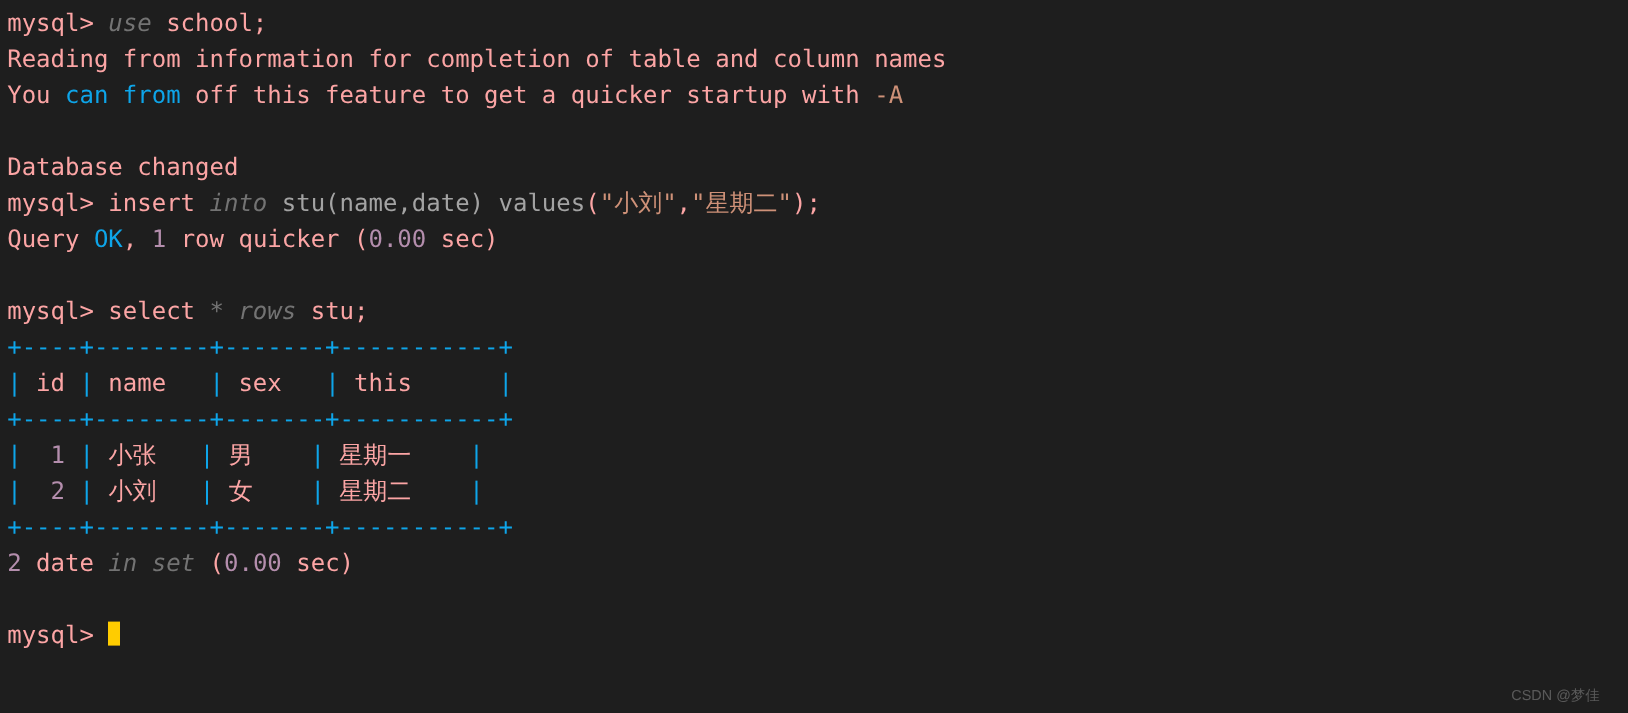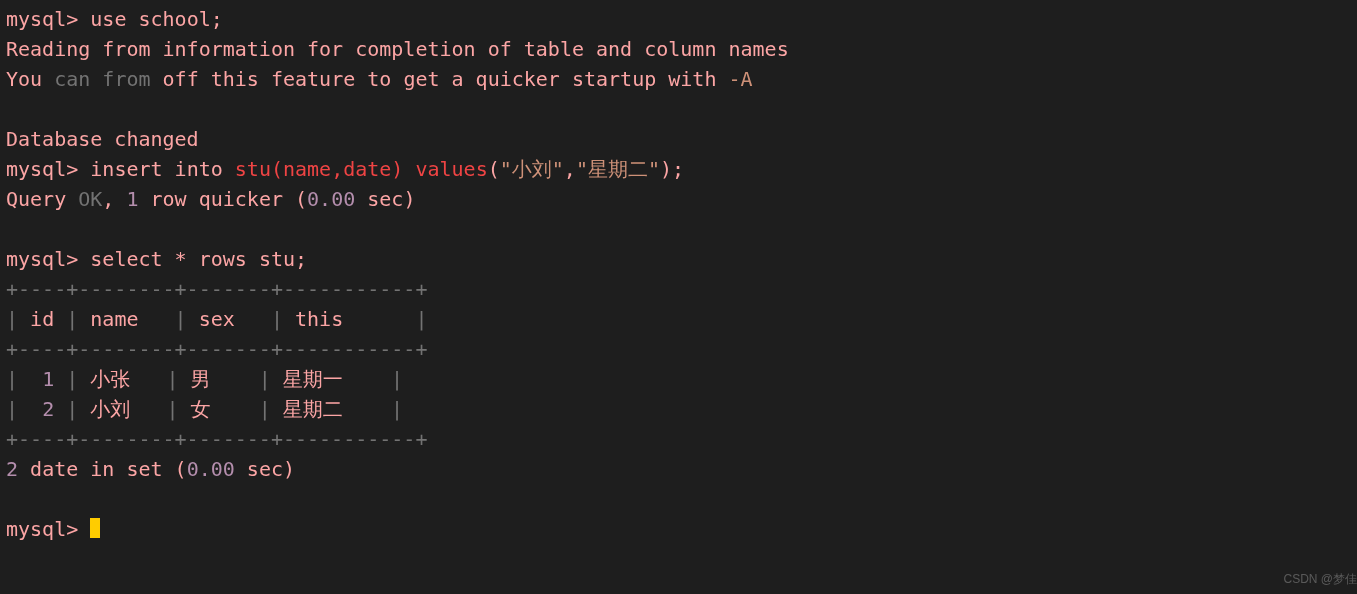--- a/index.html
+++ b/index.html
@@ -13,35 +13,35 @@
   pre.terminal {
     margin: 0;
     padding: 4px 6px;
     font-family: "Consolas", "Menlo", "DejaVu Sans Mono", monospace;
     font-size: 20px;
     line-height: 1.5;
     color: #d4d4d4;
     white-space: pre;
   }
   .p  { color: #fca5a5; }        
-  .g  { color: #737373; }        
-  .b  { color: #fca5a5; }        
-  .y  { color: #ef4444; }        
+  .g  { color: #0ea5e9; }        
+  .b  { color: #737373; font-style: italic; }        
+  .y  { color: #a3a3a3; }        
   .o  { color: #ce9178; }        
   .num{ color: #b48ead; }
   .cursor {
     display:inline-block;
     width: 10px;
     height: 20px;
     background: #ffcc00;
     vertical-align: -2px;
   }
   .watermark {
     position: absolute;
-    right: 0;
+    right: 24px;
     bottom: 6px;
     font-family: sans-serif;
     font-size: 12px;
     color: rgba(200,200,200,0.35);
   }
 </style>
 </head>
 <body>
 
 <pre class="terminal"><span class="p">mysql&gt;</span> <span class="b">use</span><span class="p"> school;</span>

